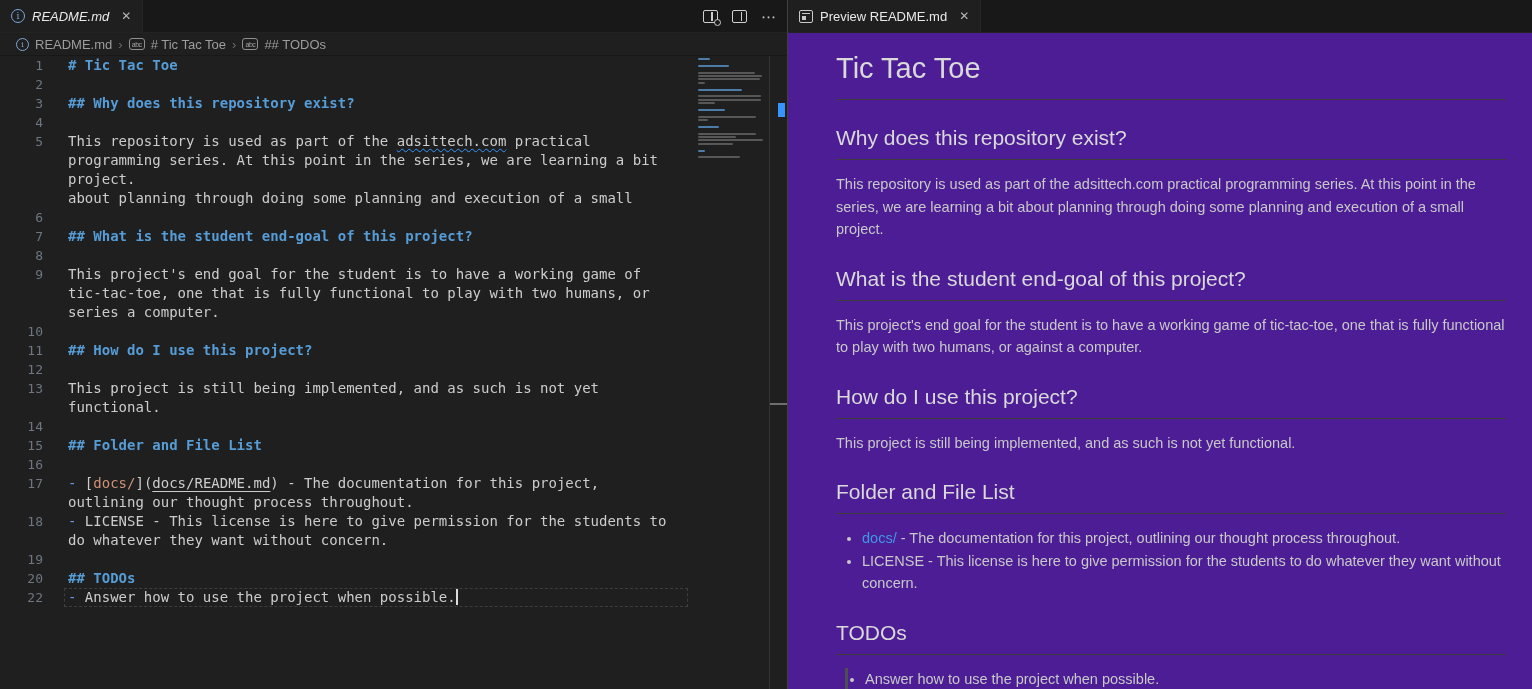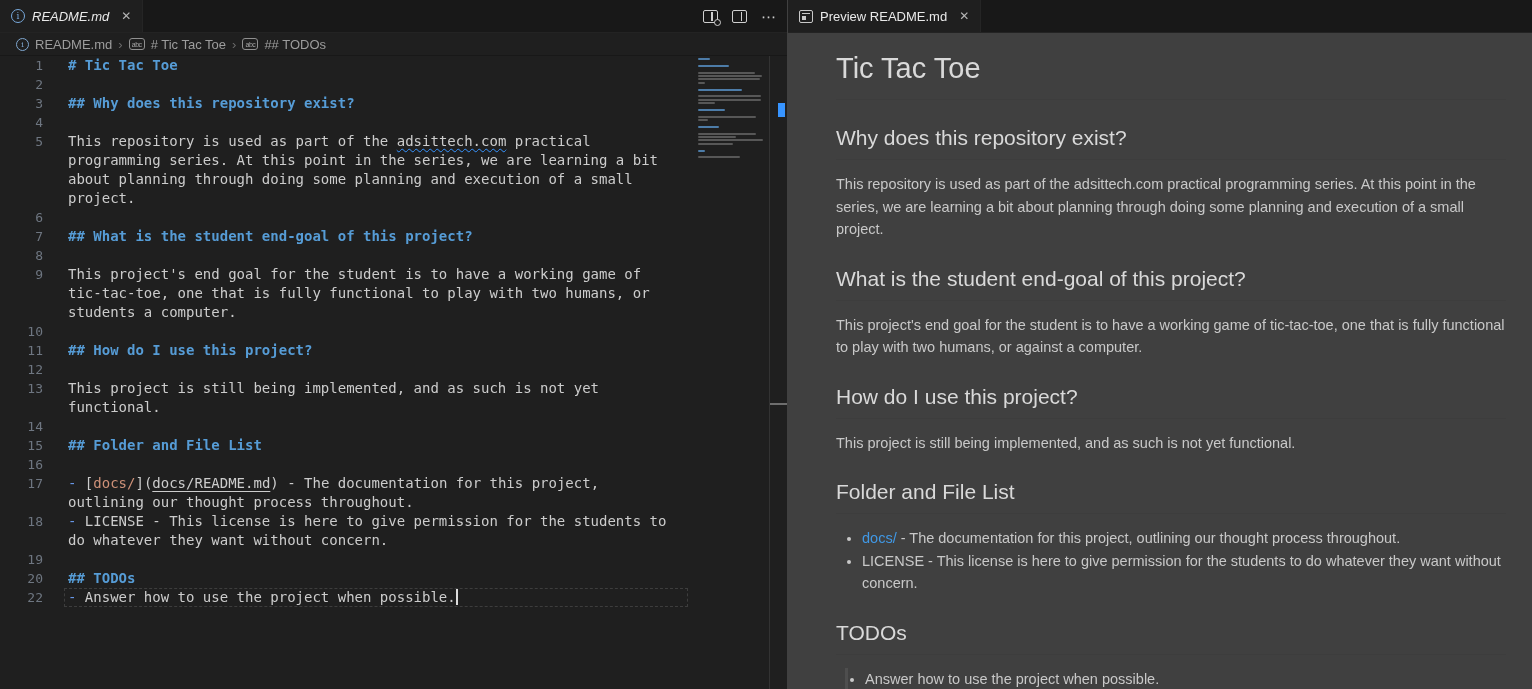--- a/index.html
+++ b/index.html
@@ -68,21 +68,21 @@
   #minimap { position:absolute; top:2px; right:19px; width:70px; }
   .mm-row { height:3.4px; }
   .mm-bar { height:2px; border-radius:1px; }
 
   
   .ruler { position:absolute; top:0; right:0; bottom:0; width:18px; border-left:1px solid #333333; }
   .mk-info { position:absolute; top:47px; right:2px; width:7px; height:14px; background:#3794ff; }
   .mk-cursor { position:absolute; top:347px; left:0; right:0; height:2px; background:#6e6e6e; }
 
   
-  .preview { position:absolute; top:33px; left:0; right:0; bottom:0; background:#404040;
+  .preview { position:absolute; top:33px; left:0; right:0; bottom:0; background:#4c1d95;
              overflow:hidden; padding:16px 26px 0 48px; color:#c8c8c8; }
   .pv-h1 { font-size:29px; font-weight:400; color:#d9d9d9; line-height:38px;
            padding-bottom:12px; border-bottom:1px solid #3d3d3d; }
   .pv-h2 { font-size:21px; font-weight:400; color:#d9d9d9; line-height:26px;
            margin-top:25px; padding-bottom:8px; border-bottom:1px solid #3d3d3d; }
   .pv-p  { font-size:14.5px; line-height:22.5px; margin-top:13px; color:#c8c8c8; }
   .pv-ulwrap { margin-top:13px; }
   .pv-ulwrap.active { border-left:3px solid #4e4e4e; margin-left:9px; }
   .pv-ulwrap ul { padding-left:26px; list-style:disc outside;margin-top:9px; }
   .pv-ulwrap.active ul { padding-left:17px; }
@@ -141,25 +141,25 @@
         <div class="row">
           <span class="num">5</span>
           <span class="code"><span class="c-t">This repository is used as part of the </span><span class="c-spell">adsittech.com</span><span class="c-t"> practical</span></span>
         </div>
         <div class="row">
           <span class="num"></span>
           <span class="code"><span class="c-t">programming series. At this point in the series, we are learning a bit</span></span>
         </div>
         <div class="row">
           <span class="num"></span>
+          <span class="code"><span class="c-t">project.</span></span>
+        </div>
+        <div class="row">
+          <span class="num"></span>
           <span class="code"><span class="c-t">about planning through doing some planning and execution of a small</span></span>
-        </div>
-        <div class="row">
-          <span class="num"></span>
-          <span class="code"><span class="c-t">project.</span></span>
         </div>
         <div class="row">
           <span class="num">6</span>
           <span class="code"></span>
         </div>
         <div class="row">
           <span class="num">7</span>
           <span class="code"><span class="c-h">## What is the student end-goal of this project?</span></span>
         </div>
         <div class="row">
@@ -169,21 +169,21 @@
         <div class="row">
           <span class="num">9</span>
           <span class="code"><span class="c-t">This project's end goal for the student is to have a working game of</span></span>
         </div>
         <div class="row">
           <span class="num"></span>
           <span class="code"><span class="c-t">tic-tac-toe, one that is fully functional to play with two humans, or</span></span>
         </div>
         <div class="row">
           <span class="num"></span>
-          <span class="code"><span class="c-t">students a computer.</span></span>
+          <span class="code"><span class="c-t">series a computer.</span></span>
         </div>
         <div class="row">
           <span class="num">10</span>
           <span class="code"></span>
         </div>
         <div class="row">
           <span class="num">11</span>
           <span class="code"><span class="c-h">## How do I use this project?</span></span>
         </div>
         <div class="row">

